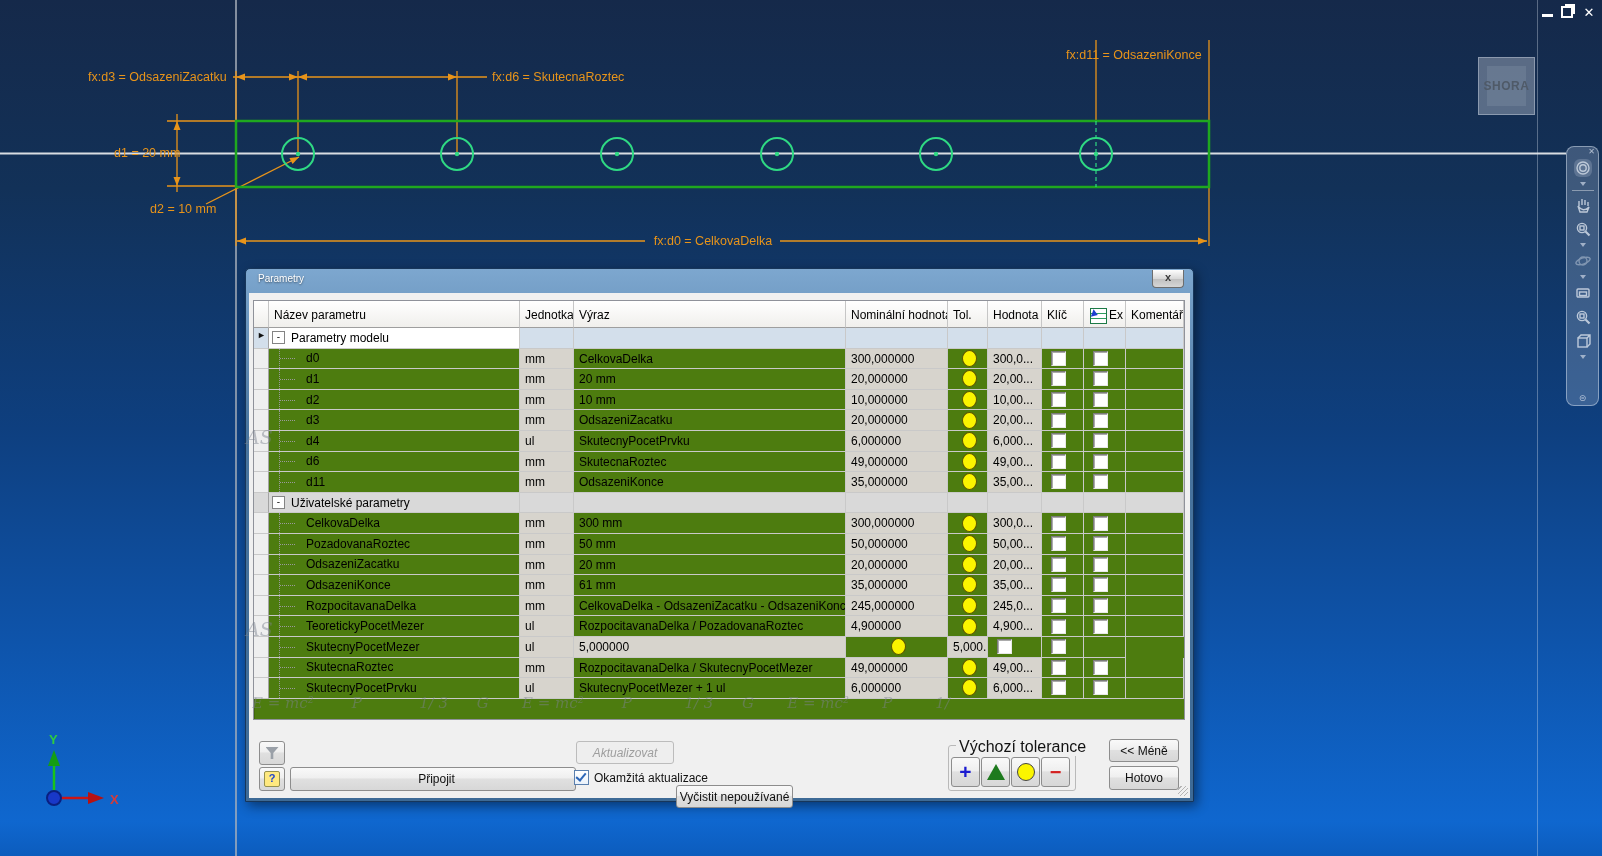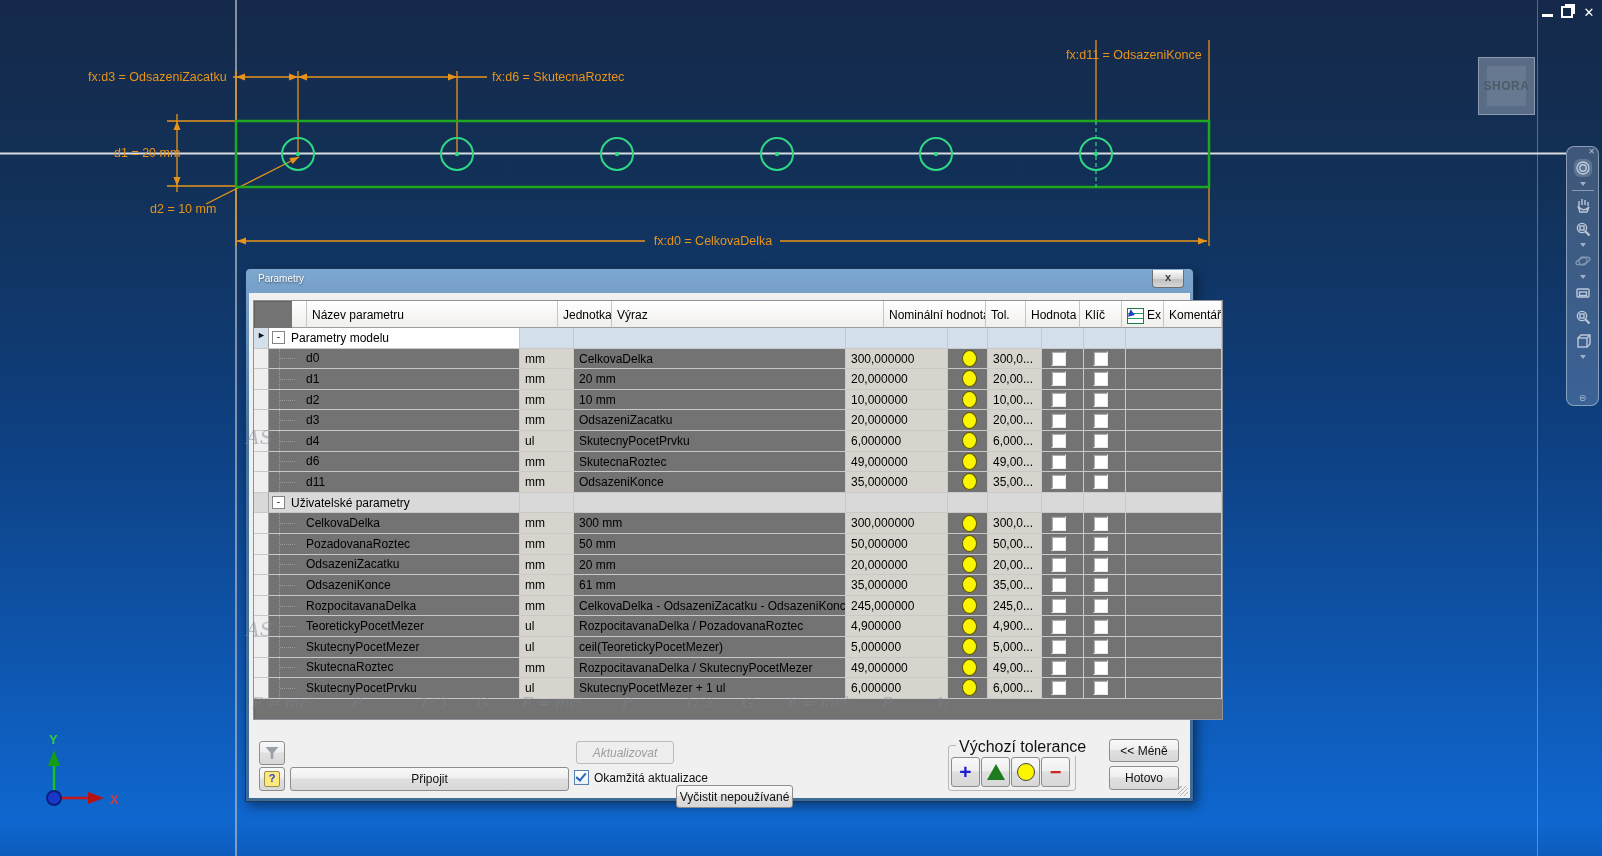--- a/index.html
+++ b/index.html
@@ -42,27 +42,27 @@
   .dialog{position:absolute;left:245px;top:268px;width:947px;height:532px;z-index:10;
     background:linear-gradient(180deg,#7da7cf,#49759f 30%,#3d6a96);
     border:1px solid #17365a;border-radius:5px 5px 0 0;box-shadow:3px 4px 12px rgba(0,0,0,.45);}
   .dlg-title{position:absolute;left:12px;top:4px;color:#fff;font-size:10px;text-shadow:0 1px 2px rgba(0,0,0,.5);}
   .dlg-close{position:absolute;right:9px;top:1px;width:30px;height:17px;
     background:linear-gradient(180deg,#fdfdfd,#d9d9d9 50%,#bfbfbf 51%,#d6d6d6);
     border:1px solid #6d6d6d;border-top:none;border-radius:0 0 4px 4px;
     color:#3a3a3a;font-size:11px;font-weight:bold;text-align:center;line-height:15px;cursor:default;}
   .dlg-client{position:absolute;left:3px;right:3px;top:24px;bottom:3px;background:#f0f0f0;}
   
-  .ptable{position:absolute;left:4px;top:7px;width:930px;height:418px;background:#737373;
+  .ptable{position:absolute;left:4px;top:7px;width:930px;height:418px;background:#4d7c0f;
     border:1px solid #8f929a;box-shadow:inset 1px 1px 0 rgba(0,0,0,.15);
-    --cols:15px 251px 54px 272px 102px 40px 54px 42px 42px 1fr;overflow:hidden;padding-left:38px;}
+    --cols:15px 251px 54px 272px 102px 40px 54px 42px 42px 1fr;overflow:hidden;}
   .thead{display:grid;grid-template-columns:var(--cols);height:27px;}
   .th{background:linear-gradient(180deg,#ffffff,#f0efec);border-right:1px solid #c6c6c6;border-bottom:1px solid #9e9e9e;
     font-size:12px;color:#000;padding:7px 2px 0 5px;white-space:nowrap;overflow:hidden;display:flex;align-items:flex-start;gap:2px;}
-  .th.center{justify-content:space-between;}
+  .th.center{justify-content:flex-end;}
   .xlicon{display:inline-block;width:15px;height:14px;background:#fff;border:1px solid #1c7a46;position:relative;flex:none;}
   .xlicon::before{content:"";position:absolute;left:0;right:0;top:4px;border-top:1px solid #2f9e5f;}
   .xlicon::after{content:"";position:absolute;left:0;right:0;top:9px;border-top:1px solid #2f9e5f;}
   .xlicon .arr{position:absolute;left:1px;top:1px;width:0;height:0;
     border-left:6px solid #1d3fd0;border-top:4px solid transparent;border-bottom:4px solid transparent;transform:rotate(20deg);}
   .tbody{position:absolute;left:0;top:27px;right:0;}
   .tr{display:grid;grid-template-columns:var(--cols);height:20.6px;}
   .td{border-right:1px solid #c9c9c9;border-bottom:1px solid #c9c9c9;font-size:12px;color:#000;
     white-space:nowrap;overflow:hidden;padding:3px 2px 0 5px;}
   .c-sel{background:#efefef;border-right:1px solid #a3a3a3;padding:2px 0 0 3px;font-size:9px;color:#111;}
@@ -578,21 +578,20 @@
               </div>
     <div class="td"></div>
   </div>
             <div class="tr ritem">
     <div class="td c-sel"></div>
     <div class="td c-name">
       <span class="twig"></span>
       <span class="nm">SkutecnyPocetMezer</span>
     </div>
     <div class="td c-unit">ul</div>
-    <div class="td">ceil(TeoretickyPocetMezer)</div>
     <div class="td c-nom">5,000000</div>
     <div class="td c-tol">
                 <span class="tolcircle"></span>
               </div>
     <div class="td c-val">5,000...</div>
     <div class="td c-key">
                 <span class="cb"></span>
               </div>
     <div class="td c-exp">
                 <span class="cb"></span>
@@ -646,21 +645,21 @@
 
       <div class="btn tool" style="left:10px;top:448px;">
           <span class="funnel"></span>
         </div>
       <div class="btn tool" style="left:10px;top:474px;">
           <span class="helpic">?</span>
         </div>
 
       <div class="btn disabled" style="left:327px;top:448px;width:96px;height:21px;font-style:italic;">Aktualizovat</div>
       <div class="btn" style="left:427px;top:448px;width:115px;height:21px;margin-top:44px;">Vyčistit nepoužívané</div>
-      <div class="btn" style="left:41px;top:474px;width:277px;height:22px;">Připojit</div>
+      <div class="btn" style="left:41px;top:474px;width:277px;height:22px;padding-left:7px;">Připojit</div>
 
       <div class="chkrow" style="left:325px;top:477px;">
         <span class="vchk"></span>
         <span>Okamžitá aktualizace</span>
       </div>
 
       <div class="grplabel">Výchozí tolerance</div>
       <div class="grpbox"></div>
       <div class="btn tolbtn" style="left:702px;top:464px;">
           <span class="tb-plus">+</span>

